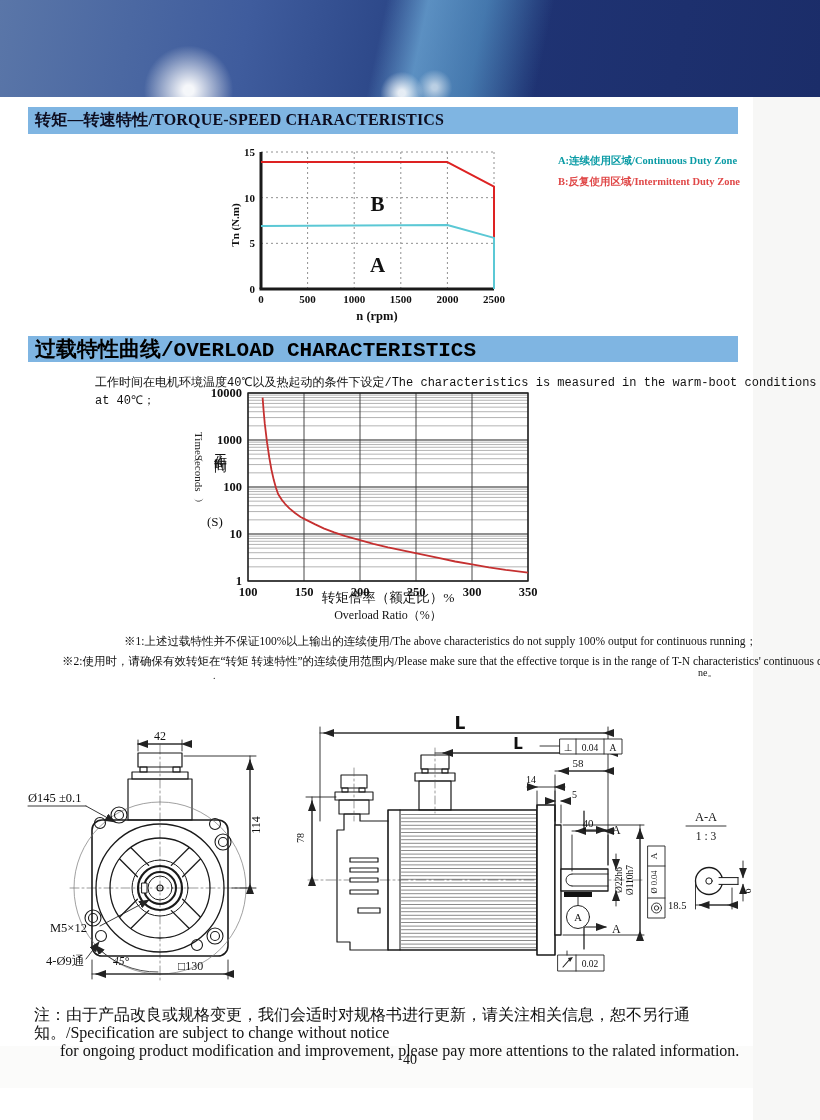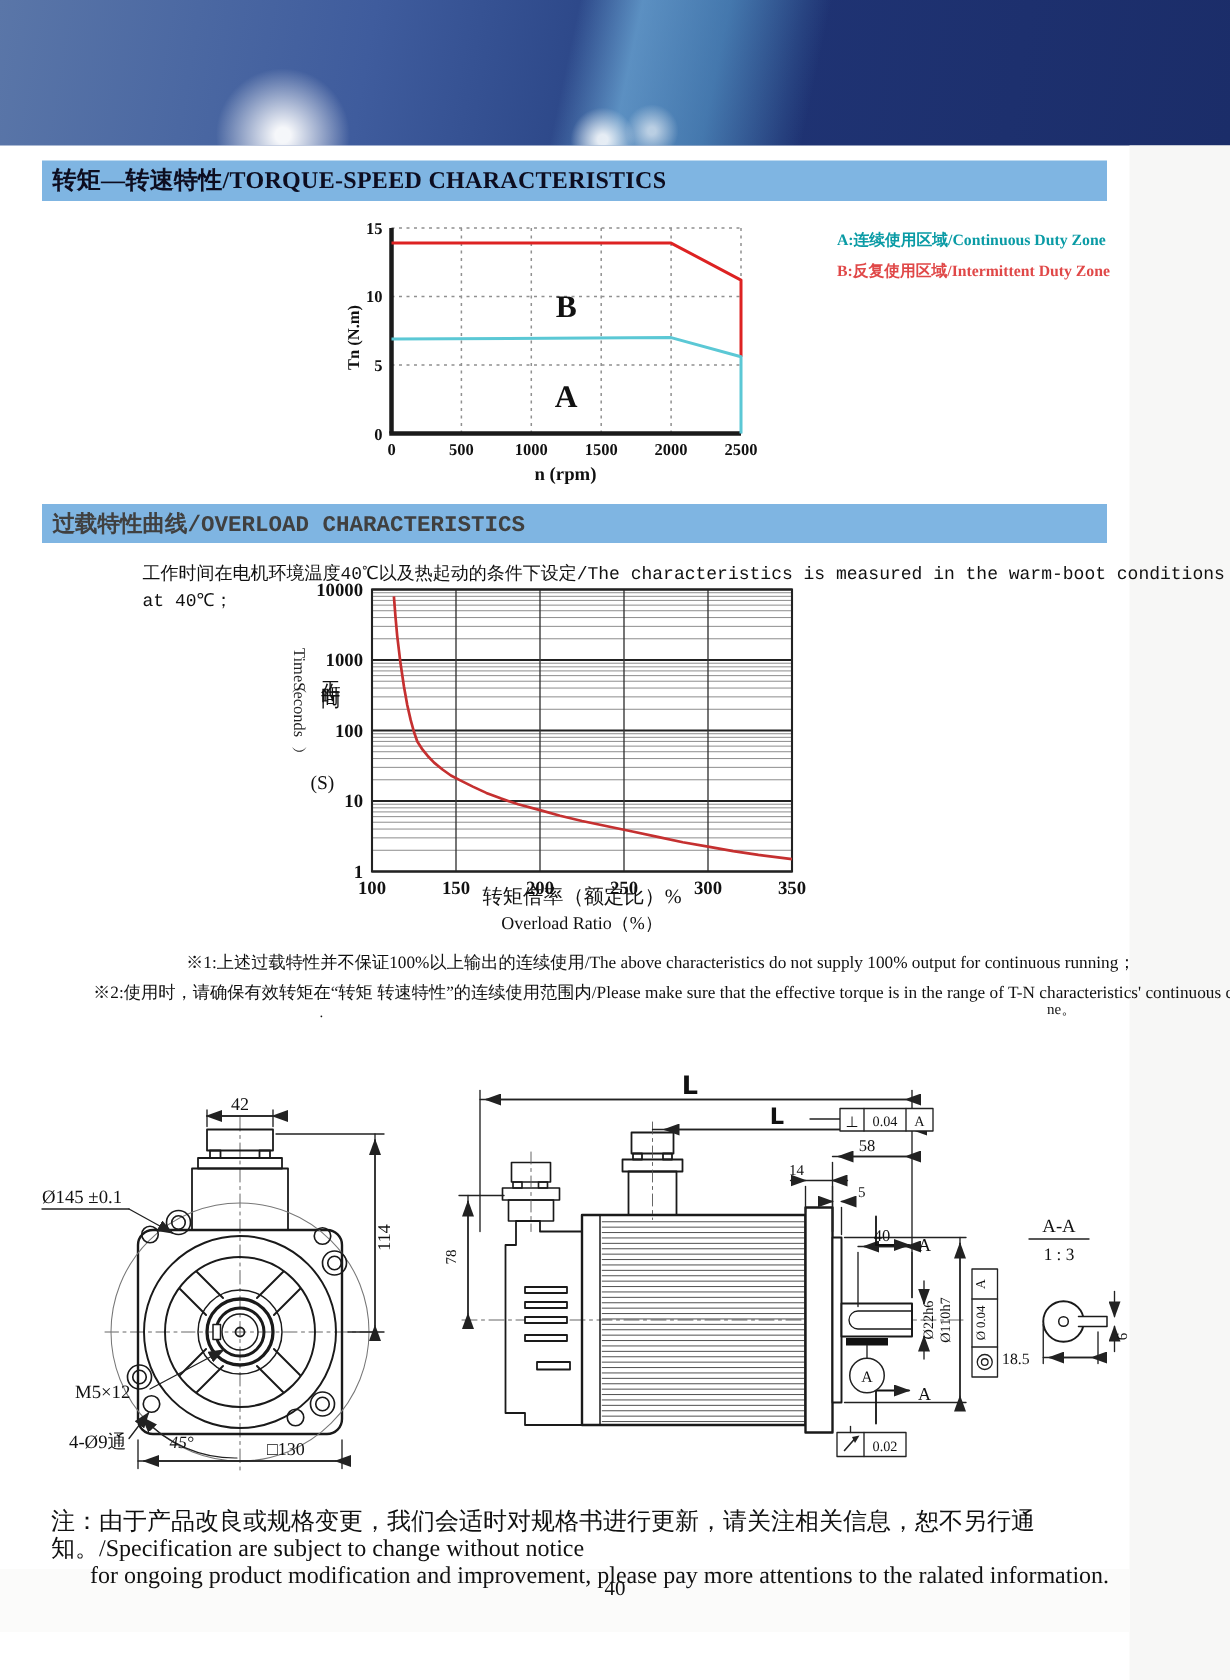--- a/index.html
+++ b/index.html
@@ -10,21 +10,21 @@
       radial-gradient(circle at 23% 93%, rgba(255,255,255,.95) 0 .8%, rgba(255,255,255,0) 7%),
       radial-gradient(circle at 49% 96%, rgba(255,255,255,.85) 0 .8%, rgba(255,255,255,0) 5%),
       radial-gradient(circle at 53% 90%, rgba(255,255,255,.6) 0 .6%, rgba(255,255,255,0) 4%),
       linear-gradient(102deg, rgba(130,200,240,0) 46%, rgba(125,195,235,.6) 51%, rgba(95,170,215,.55) 58%, rgba(95,170,215,0) 66%),
       linear-gradient(100deg, #5a76a8 0%, #4b68a2 16%, #3f5c9d 30%, #2d4889 47%, #1f3373 64%, #1b2d69 100%);}
   .right-strip{position:absolute;left:753px;top:97px;width:67px;height:1023px;background:#f7f7f6;}
   .bottom-band{position:absolute;left:0;top:1046px;width:753px;height:42px;background:#fbfbfa;}
   .section-bar{position:absolute;left:28px;width:710px;height:27px;background:#7fb5e2;
       display:flex;align-items:center;padding-left:7px;box-sizing:border-box;}
   .section-bar .t{font-weight:bold;font-size:16px;color:#0d0d20;letter-spacing:.2px;}
-  .mono-t{font-family:"Liberation Mono",monospace;font-size:15px;font-weight:bold;color:#404040;}
+  .mono-t{font-family:"Liberation Mono",monospace;font-size:21px;font-weight:bold;color:#000000;}
   .abs{position:absolute;}
   .legend-line{font-size:10.5px;font-weight:bold;line-height:21px;white-space:nowrap;}
   .sub{font-size:12px;}
   .note{font-size:11.5px;white-space:nowrap;}
   .vtext{writing-mode:vertical-rl;text-orientation:mixed;}
   .center{text-align:center;}
   svg text{font-family:"Liberation Serif",serif;fill:#111;}
   .sans{font-family:"DejaVu Sans",sans-serif;}
 </style>
 </head>

